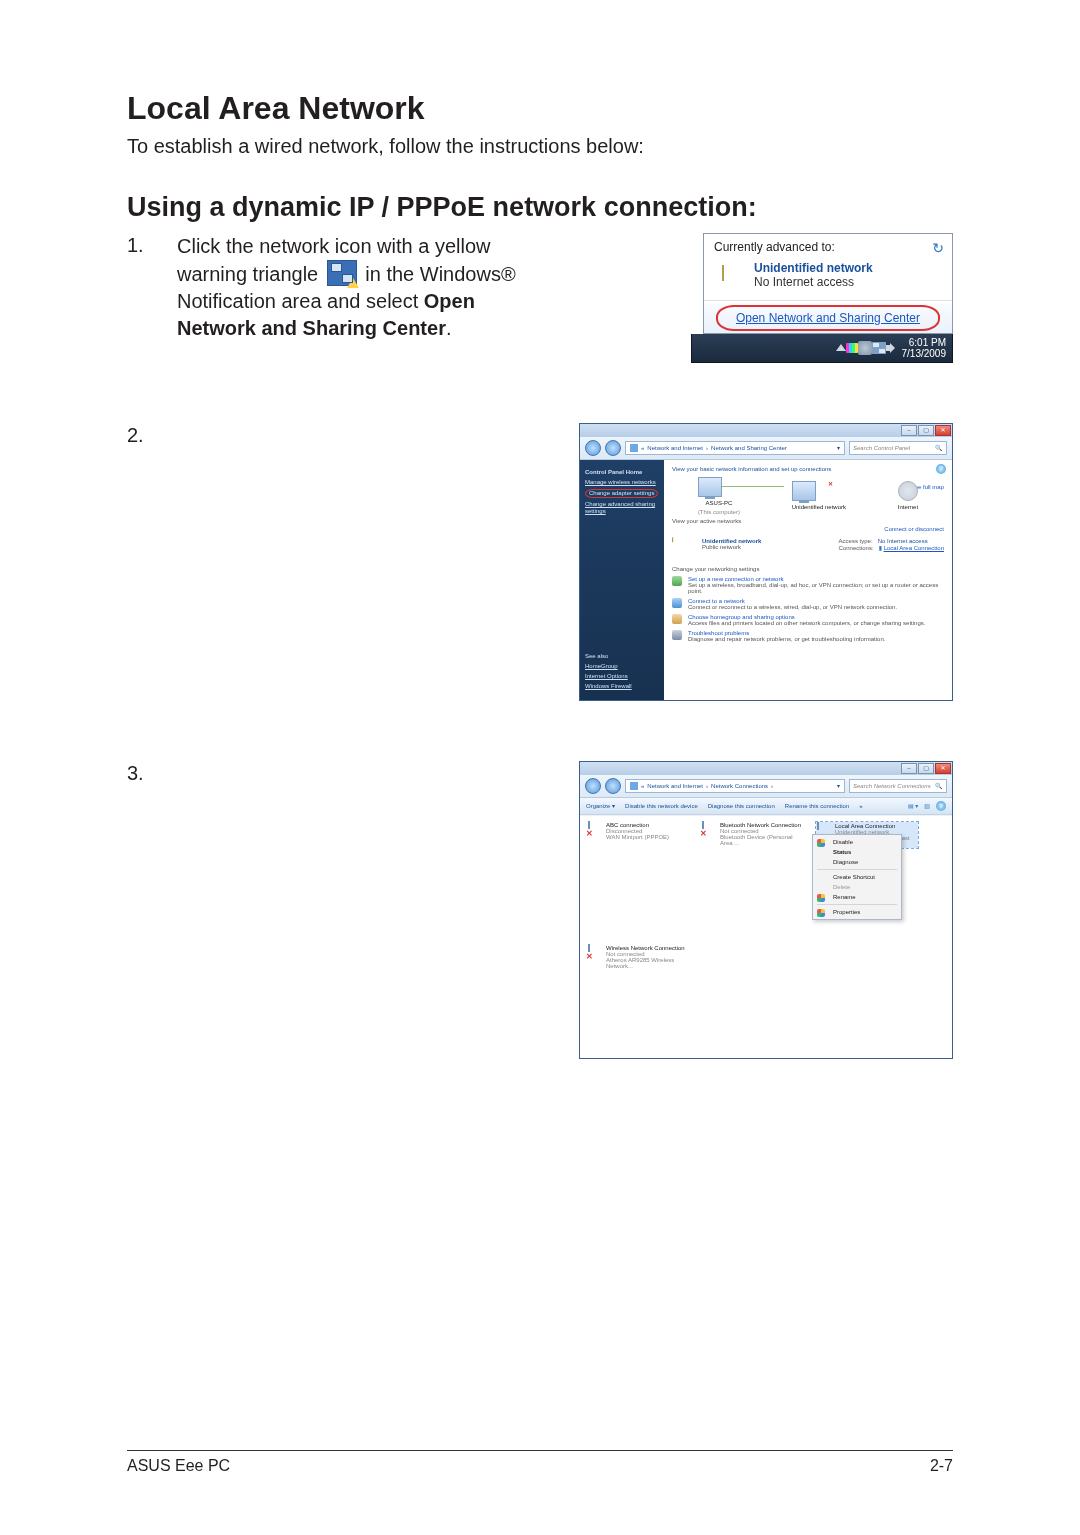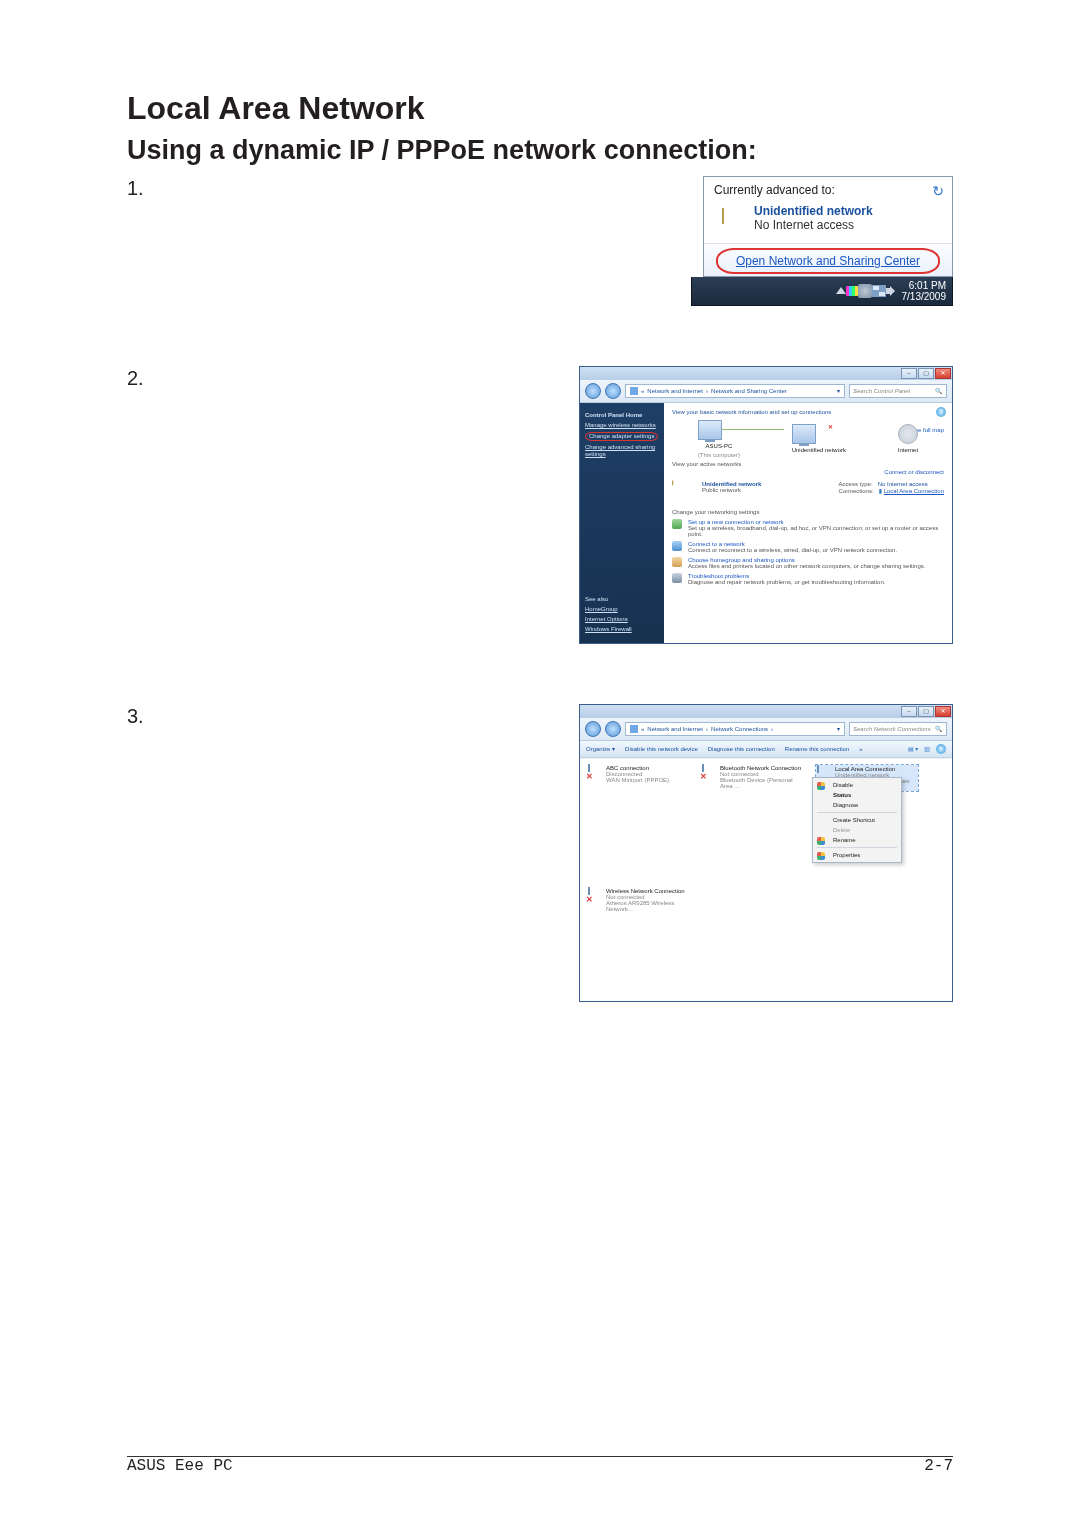--- a/index.html
+++ b/index.html
@@ -280,38 +280,44 @@
   .ctxmenu .mi{ padding:2px 16px 2px 20px; color:#222; position:relative; }
   .ctxmenu .mi.sep{ height:1px;background:#cfd6e0;padding:0;margin:2px 4px; }
   .ctxmenu .mi.bold{ font-weight:700; }
   .ctxmenu .mi .shield{ position:absolute;left:4px;top:2px;width:8px;height:8px;border-radius:2px;background:conic-gradient(#f5c33b 0 25%, #3a8bd8 25% 50%, #3bb273 50% 75%, #e15b4e 75%); }
 
   
   .footer {
     position:absolute;
     left:127px; right:127px; bottom:60px;
     border-top:1px solid #333;
-    padding-top:0;
+    padding-top:6px;
     display:flex; justify-content:space-between;
     font-size:16px;
     color:#231f20;
-    font-family:Liberation Mono, monospace;
   }
 </style>
 </head>
 <body>
 
 <div class="page">
 
   <h1 data-name="page-heading">Local Area Network</h1>
+  <p class="intro" data-name="intro-text">To establish a wired network, follow the instructions below:</p>
 
   <h2 data-name="section-heading">Using a dynamic IP / PPPoE network connection:</h2>
 
   <div class="step" data-name="step-1">
     <div class="step-num" data-name="step-1-number">1.</div>
+    <div class="step-body text-col" data-name="step-1-text">
+      <span data-name="step-1-pre">Click the network icon with a yellow warning triangle </span>
+      <span class="neticon-inline" data-name="network-warning-icon"><span class="tri"></span></span>
+      <span data-name="step-1-mid"> in the Windows® Notification area and select </span>
+      <span class="bold" data-name="step-1-bold">Open Network and Sharing Center</span><span data-name="step-1-end">.</span>
+    </div>
     <div class="fig-col">
       <div class="popup" data-name="network-flyout">
         <div class="hdr">
           <span data-name="flyout-header">Currently advanced to:</span>
           <span class="refresh" data-name="refresh-icon">↻</span>
         </div>
         <div class="net-row" data-name="flyout-network-row">
           <span class="mon-icon" data-name="monitor-icon"><span class="scr"></span><span class="base"></span></span>
           <span class="net-text">
             <div class="l1" data-name="flyout-network-name">Unidentified network</div>

